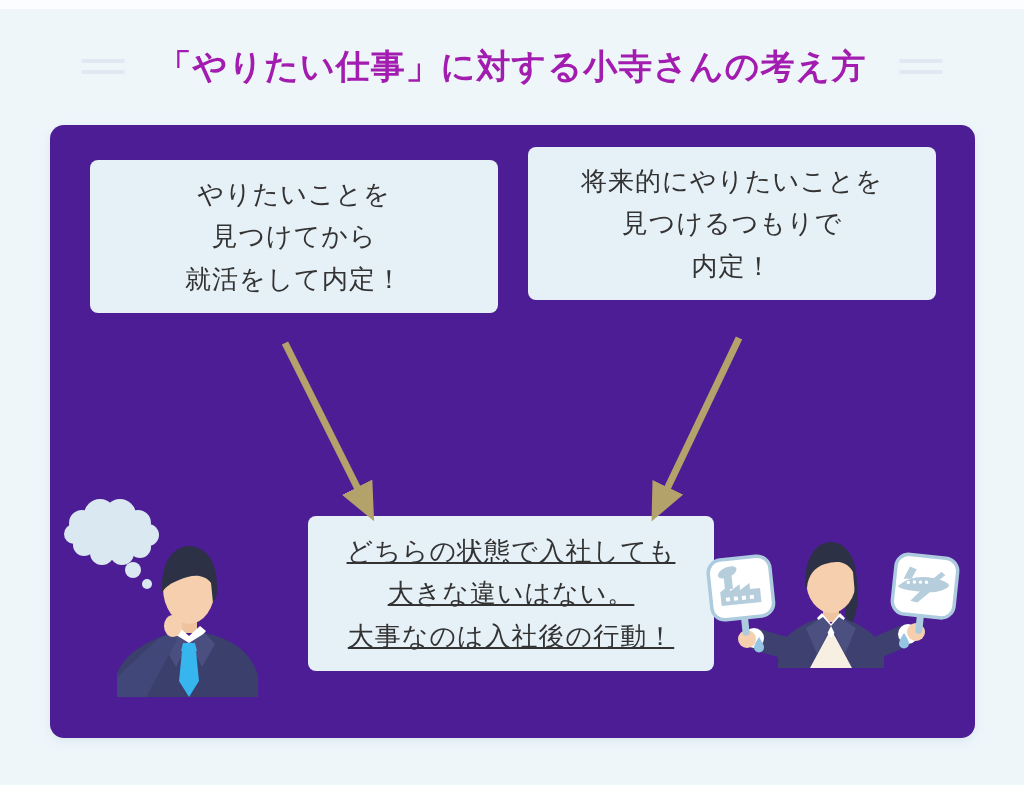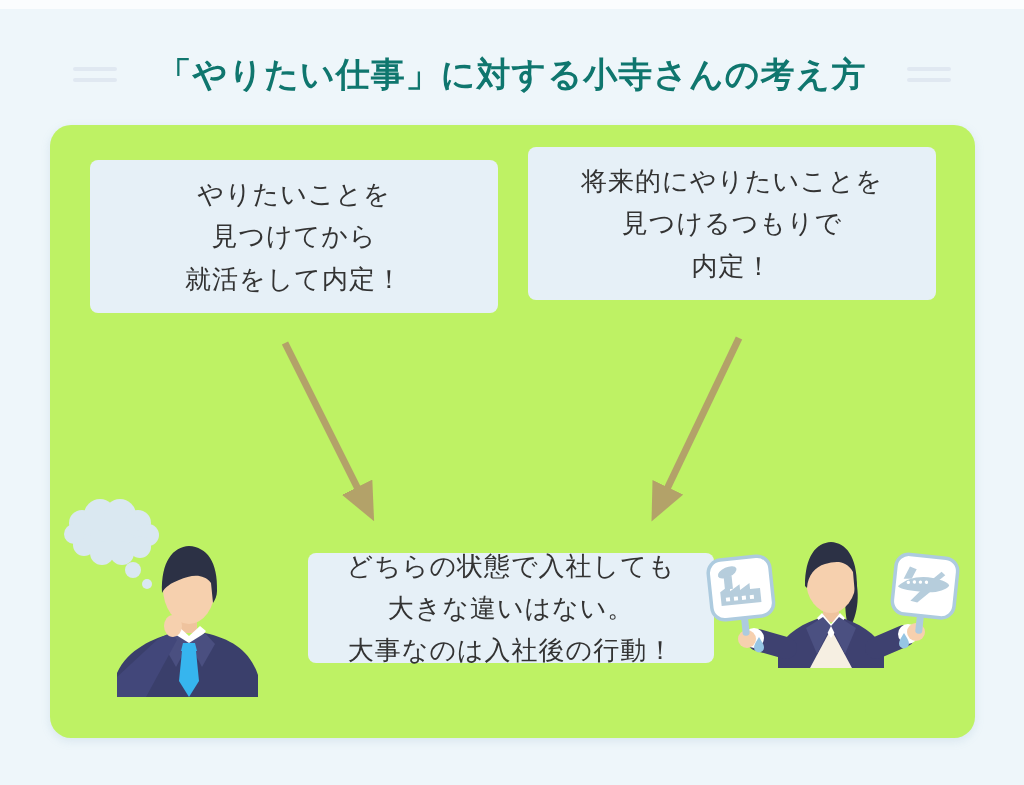--- a/index.html
+++ b/index.html
@@ -1,29 +1,29 @@
 <!DOCTYPE html>
 <html><head>
 <meta charset="utf-8">
 <style>
   html,body{margin:0;padding:0;}
   body{font-family:"Liberation Sans","DejaVu Sans",sans-serif;}
   .stage{position:relative;width:1024px;height:785px;background:#eef6fa;overflow:hidden;}
   .top-strip{position:absolute;top:0;left:0;width:100%;height:9px;background:#fbfdfe;}
   .title-row{position:absolute;top:44px;left:0;width:100%;display:flex;align-items:center;justify-content:center;gap:33px;}
-  .page-title{margin:8px;font-size:34px;font-weight:700;color:#0f766e;letter-spacing:1px;line-height:1.3;}
+  .page-title{margin:0;font-size:34px;font-weight:700;color:#a21caf;letter-spacing:1px;line-height:1.3;}
   .deco{display:flex;flex-direction:column;gap:7px;width:44px;}
   .deco i{display:block;height:4px;border-radius:2px;background:#e0e8f1;}
-  .card{position:absolute;left:50px;top:125px;width:925px;height:613px;background:#bef264;border-radius:21px;
+  .card{position:absolute;left:50px;top:125px;width:925px;height:613px;background:#4c1d95;border-radius:14px;
         box-shadow:0 3px 10px rgba(120,160,190,0.18);}
   .box{position:absolute;background:#e6f0f7;border-radius:8px;display:flex;align-items:center;justify-content:center;
        text-align:center;white-space:pre-line;font-size:26px;font-weight:500;color:#333333;line-height:1.62;letter-spacing:1px;}
   .box-left{left:40px;top:35px;width:408px;height:153px;}
   .box-right{left:478px;top:22px;width:408px;height:153px;}
-  .box-conclusion{left:258px;top:428px;width:406px;height:110px;}
+  .box-conclusion{left:258px;top:391px;width:406px;height:155px;text-decoration:underline;}
   .arrows{position:absolute;left:0;top:0;width:925px;height:613px;pointer-events:none;}
   .illu{position:absolute;}
   .illu-left{left:10px;top:368px;width:260px;height:210px;}
   .illu-right{left:648px;top:403px;width:270px;height:145px;}
 </style>
 </head>
 <body>
 
 <div class="stage">
   <div class="top-strip"></div>

